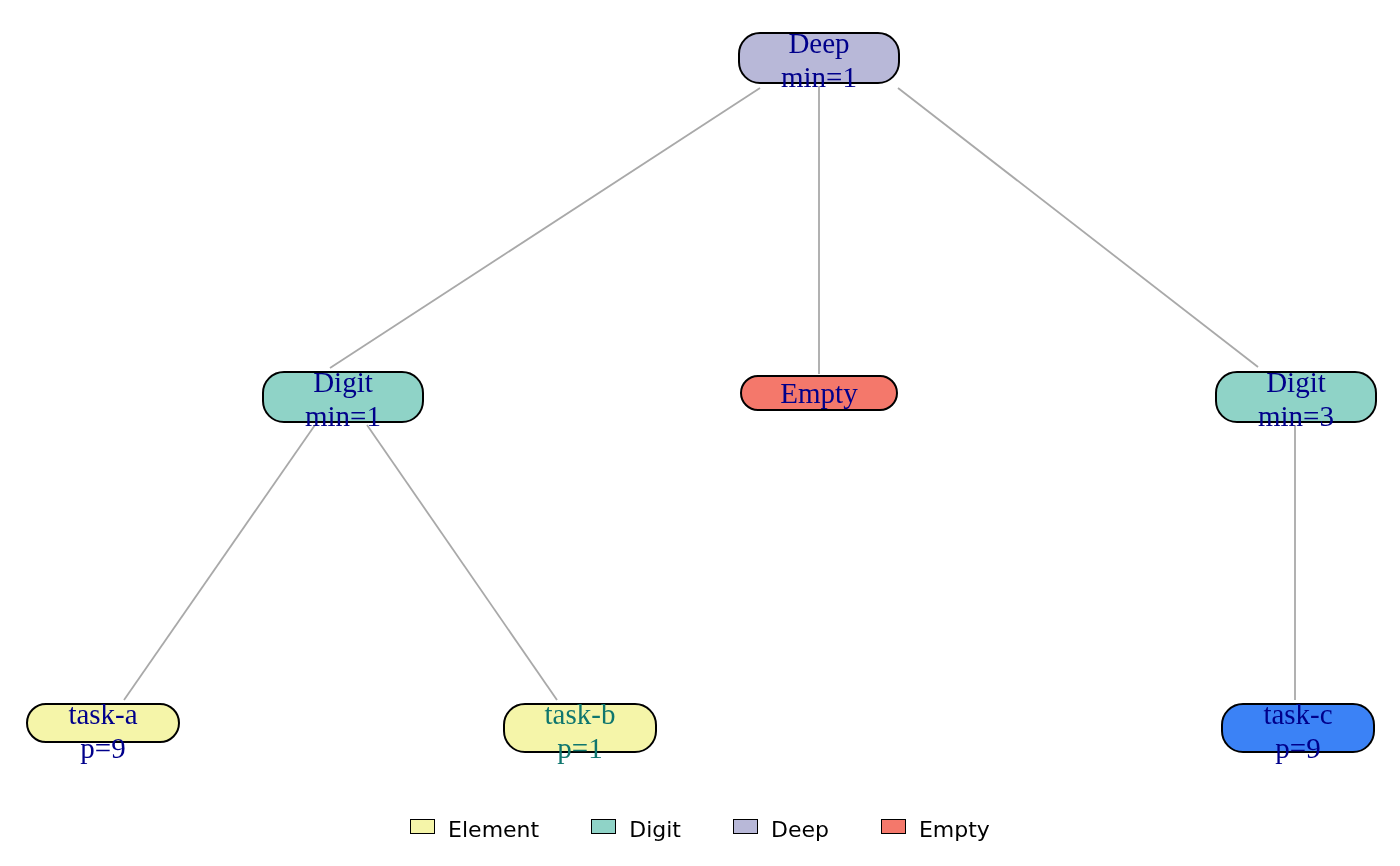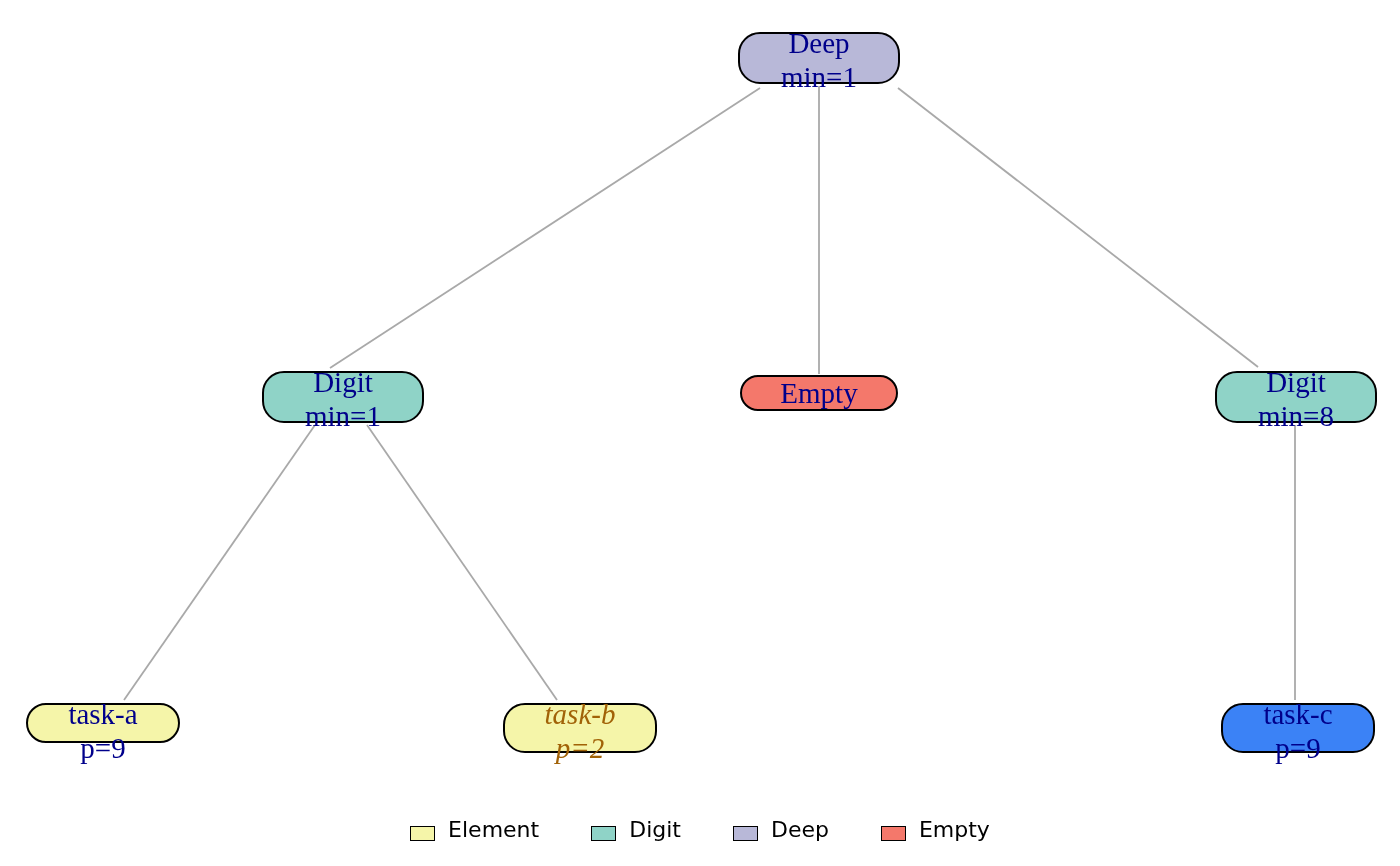--- a/index.html
+++ b/index.html
@@ -63,21 +63,21 @@
     display: flex;
     flex-direction: row;
     align-items: center;
     justify-content: center;
     gap: 52px;
     z-index: 4;
   }
   .legend-entry {
     display: flex;
     flex-direction: row;
-    align-items: flex-end;
+    align-items: flex-start;
     gap: 13px;
   }
   .legend-swatch {
     width: 25px;
     height: 15px;
     border: 1.6px solid #000000;
     box-sizing: border-box;
     display: block;
   }
   .legend-text {
@@ -115,33 +115,33 @@
         </div>
       </div>
       <div class="node" style="left: 740px; top: 375px; width: 158px; height: 36px; background: rgb(244, 120, 107); border-color: rgb(0, 0, 0);">
         <div class="node-label one-line" style="color: rgb(0, 0, 139);">
           <div>Empty</div>
         </div>
       </div>
       <div class="node" style="left: 1215px; top: 371px; width: 162px; height: 52px; background: rgb(143, 211, 199); border-color: rgb(0, 0, 0);">
         <div class="node-label two-line" style="color: rgb(0, 0, 139);">
           <div>Digit</div>
-          <div>min=8</div>
+          <div>min=3</div>
         </div>
       </div>
       <div class="node" style="left: 26px; top: 703px; width: 154px; height: 40px; background: rgb(245, 245, 169); border-color: rgb(0, 0, 0);">
         <div class="node-label two-line" style="color: rgb(0, 0, 139);">
           <div>task-a</div>
           <div>p=9</div>
         </div>
       </div>
       <div class="node" style="left: 503px; top: 703px; width: 154px; height: 50px; background: rgb(245, 245, 169); border-color: rgb(0, 0, 0);">
-        <div class="node-label two-line" style="color: #a16207; font-style: italic;">
+        <div class="node-label two-line" style="color: #0f766e;">
           <div>task-b</div>
-          <div>p=2</div>
+          <div>p=1</div>
         </div>
       </div>
       <div class="node" style="left: 1221px; top: 703px; width: 154px; height: 50px; background: #3b82f6; border-color: rgb(0, 0, 0);">
         <div class="node-label two-line" style="color: rgb(0, 0, 139);">
           <div>task-c</div>
           <div>p=9</div>
         </div>
       </div>
     </div>
 

